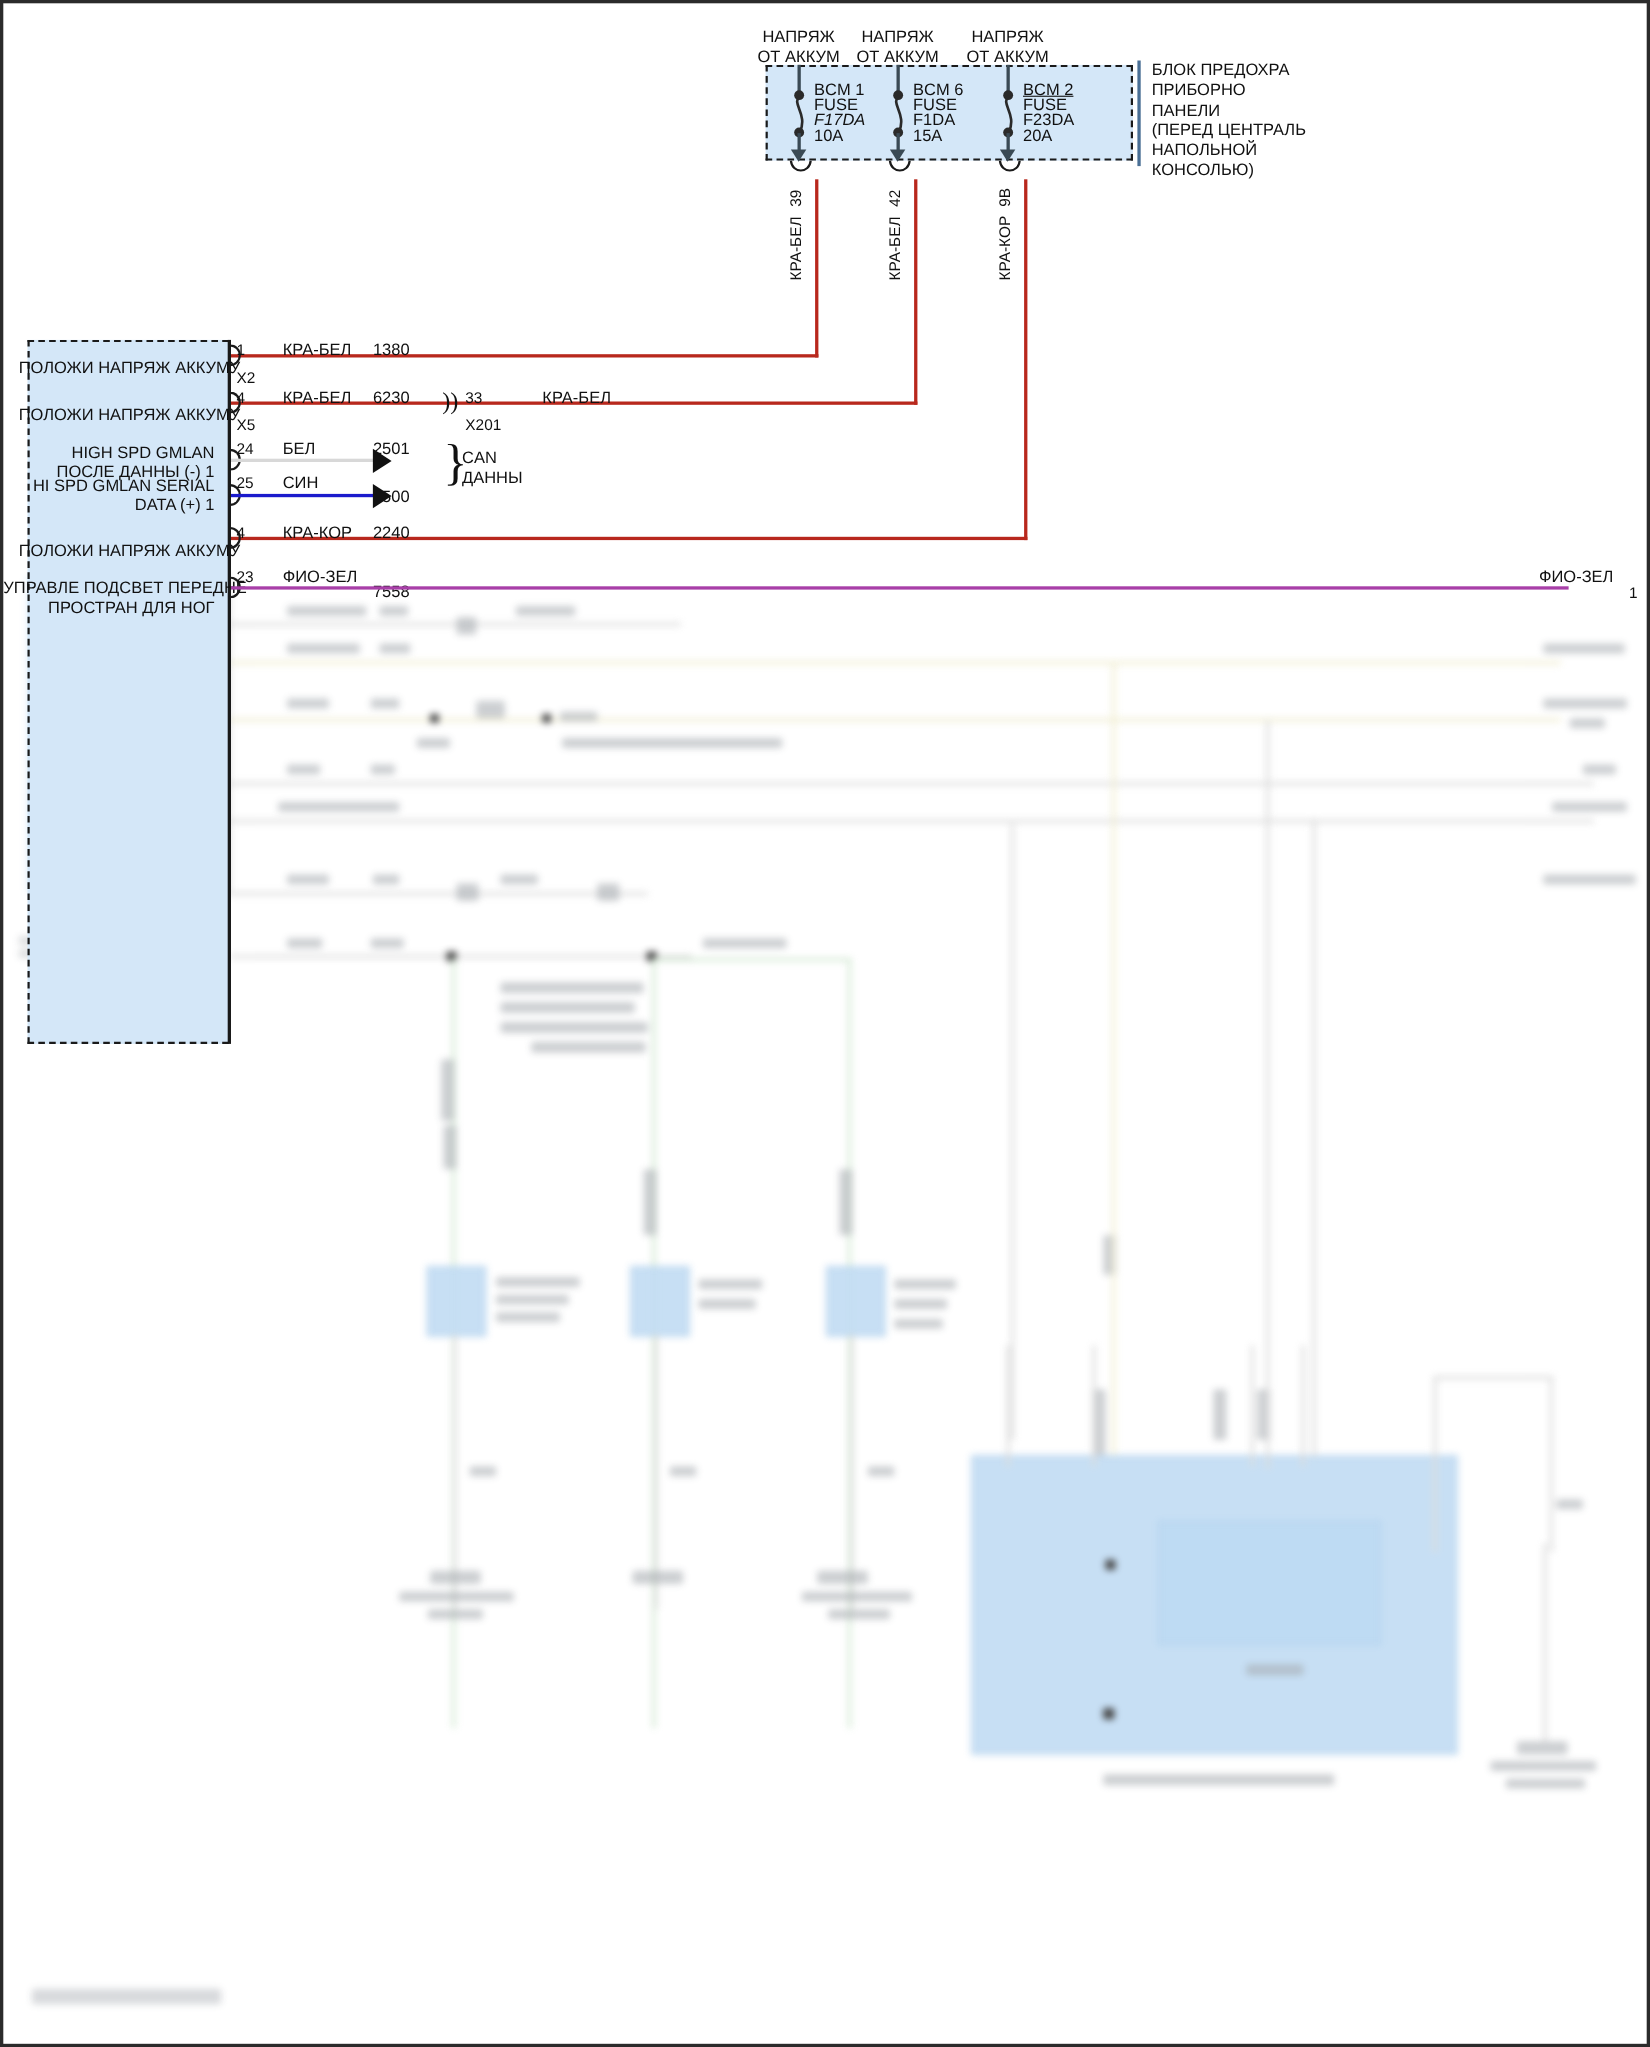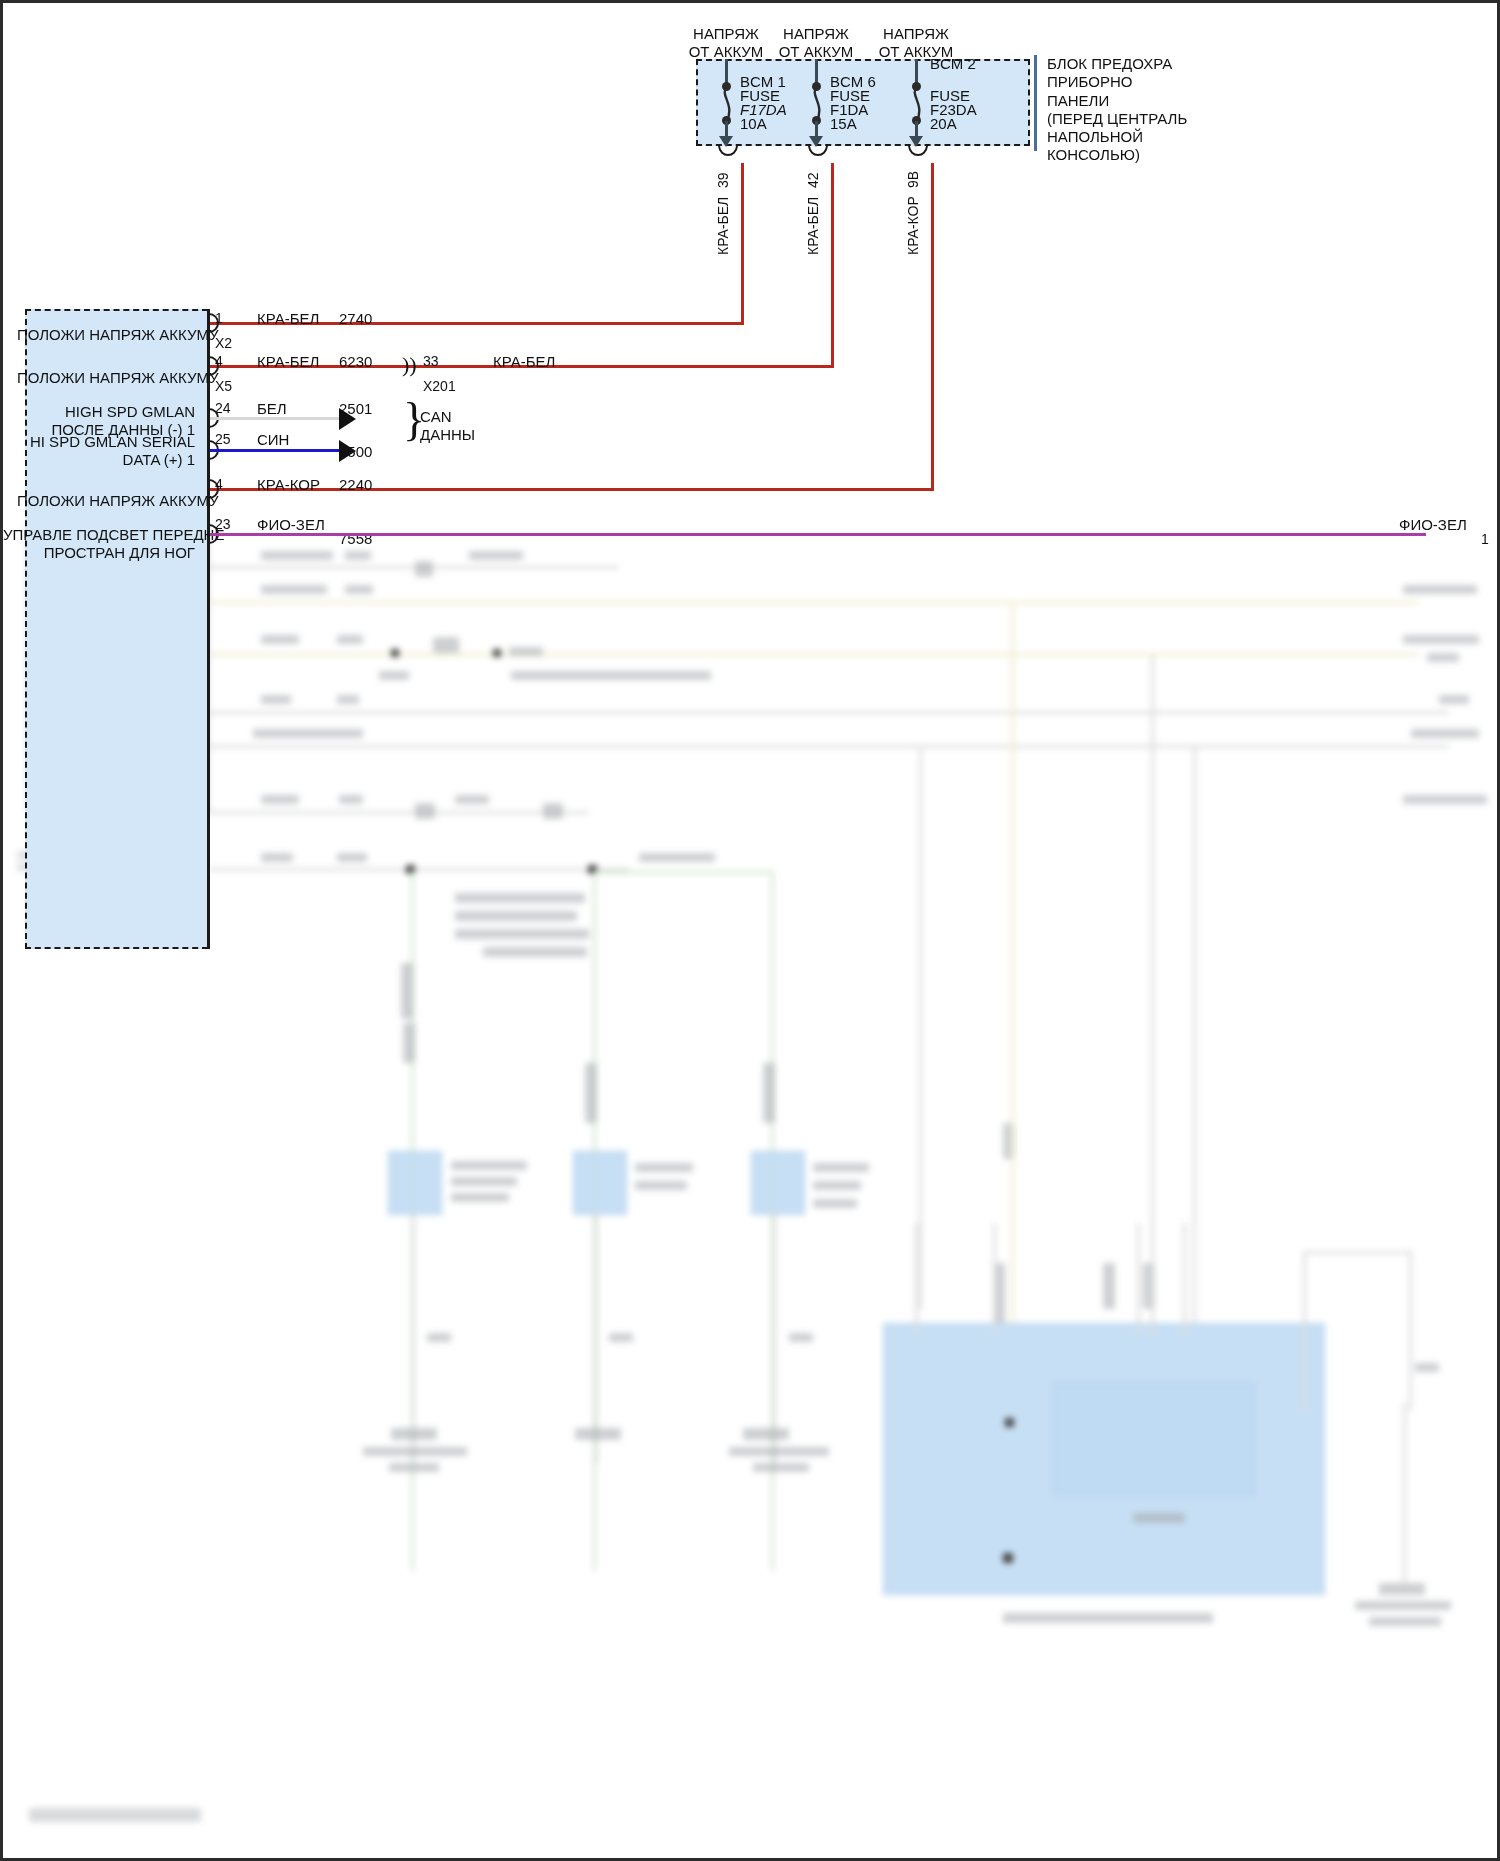--- a/index.html
+++ b/index.html
@@ -275,21 +275,21 @@
   <div class="txt" style="left:827px;top:112px;">15A</div>
 
   <div class="wire wv" style="left:912px;top:56px;height:26px;background:#3a4a55;"></div>
   <div class="fuse-dot" style="left:909px;top:79px;"></div>
   <svg class="fuse-s" style="left:905px;top:84px;" viewBox="0 0 18 34">
     <path d="M9 0 C 1 8, 17 16, 9 34" stroke="#2a2a2a" stroke-width="2.4" fill="none"></path>
   </svg>
   <div class="fuse-dot" style="left:909px;top:113px;"></div>
   <div class="wire wv" style="left:912px;top:118px;height:18px;background:#3a4a55;"></div>
   <div class="arrowD" style="left:906px;top:133px;"></div>
-  <div class="txt" style="left:927px;top:52px;">BCM 2</div>
+  <div class="txt" style="left:927px;top:70px;text-decoration:underline;">BCM 2</div>
   <div class="txt" style="left:927px;top:84px;">FUSE</div>
   <div class="txt" style="left:927px;top:98px;">F23DA</div>
   <div class="txt" style="left:927px;top:112px;">20A</div>
 
   <div class="capbracket" style="left:1031px;top:52px;height:96px;"></div>
   <div class="txt" style="left:1044px;top:52px;">БЛОК ПРЕДОХРА
 ПРИБОРНО
 ПАНЕЛИ
 (ПЕРЕД ЦЕНТРАЛЬ
 НАПОЛЬНОЙ
@@ -322,21 +322,21 @@
   <div class="wire wv redk" style="left:928px;top:160px;height:328px;"></div>
   <div class="wire wh redk" style="left:207px;top:485px;width:724px;"></div>
 
   <div id="module"></div>
   <div class="pinbar" style="top:306px;height:640px;"></div>
 
   <div class="txt r" style="left:14px;top:323px;width:178px;">ПОЛОЖИ НАПРЯЖ АККУМУ</div>
   <div class="hook" style="left:205px;top:310px;"></div>
   <div class="txt sm" style="left:212px;top:307px;">1</div>
   <div class="txt" style="left:254px;top:307px;">КРА-БЕЛ</div>
-  <div class="txt" style="left:336px;top:307px;">2740</div>
+  <div class="txt" style="left:336px;top:307px;">1380</div>
   <div class="txt sm" style="left:212px;top:332px;">X2</div>
 
   <div class="txt r" style="left:14px;top:366px;width:178px;">ПОЛОЖИ НАПРЯЖ АККУМУ</div>
   <div class="hook" style="left:205px;top:353px;"></div>
   <div class="txt sm" style="left:212px;top:350px;">4</div>
   <div class="txt" style="left:254px;top:350px;">КРА-БЕЛ</div>
   <div class="txt" style="left:336px;top:350px;">6230</div>
   <div class="txt sm" style="left:212px;top:375px;">X5</div>
 
   <div class="xsym" style="left:399px;top:349px;">))</div>

